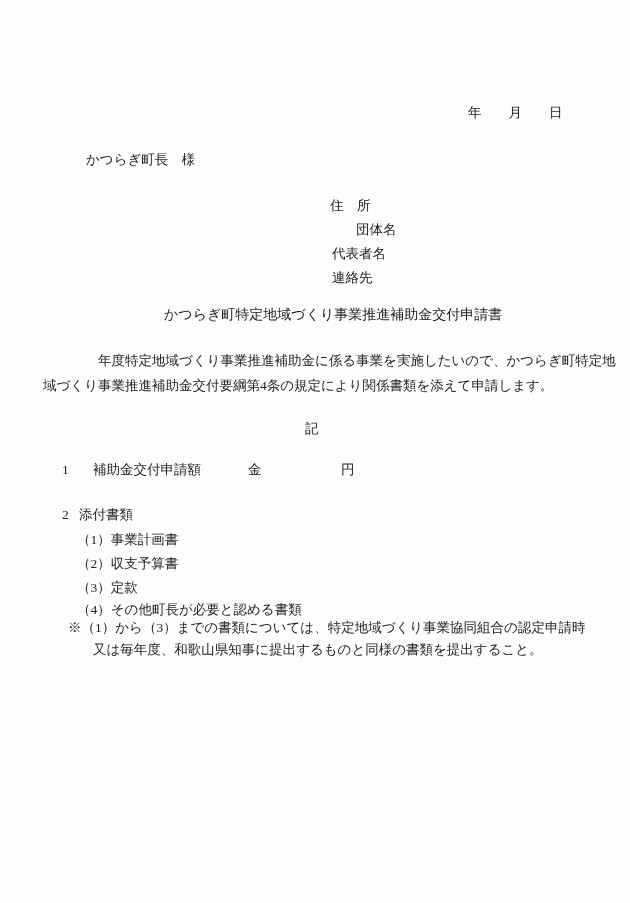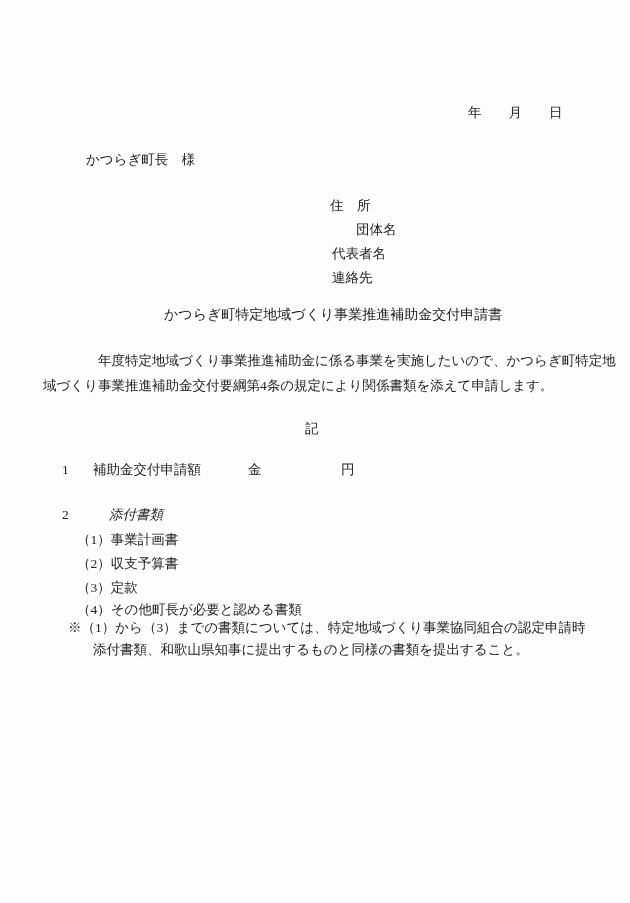--- a/index.html
+++ b/index.html
@@ -37,21 +37,21 @@
   .l-record        { left: 305px; top: 419px; }
   .l-item1         { left: 0;     top: 460px; width: 630px; }
   .l-item1 .part   { position: absolute; top: 0; line-height: 20px; white-space: pre; }
   .p-item1-number  { left: 62px; }
   .p-item1-label   { left: 93px; }
   .p-item1-kin     { left: 248px; }
   .p-item1-yen     { left: 341px; }
   .l-item2         { left: 0;     top: 505px; width: 630px; }
   .l-item2 .part   { position: absolute; top: 0; line-height: 20px; white-space: pre; }
   .p-item2-number  { left: 62px; }
-  .p-item2-label   { left: 109px; font-style: italic; }
+  .p-item2-label   { left: 79px; }
   .l-att1          { left: 77px;  top: 530px; }
   .l-att2          { left: 77px;  top: 554px; }
   .l-att3          { left: 77px;  top: 578px; }
   .l-att4          { left: 77px;  top: 600px; }
   .l-note1         { left: 68px;  top: 618px; }
   .l-note2         { left: 93px;  top: 640px; }
 </style>
 </head>
 <body>
 
@@ -93,15 +93,15 @@
   <div class="line l-att1">（1）事業計画書</div>
 
   <div class="line l-att2">（2）収支予算書</div>
 
   <div class="line l-att3">（3）定款</div>
 
   <div class="line l-att4">（4）その他町長が必要と認める書類</div>
 
   <div class="line l-note1">※（1）から（3）までの書類については、特定地域づくり事業協同組合の認定申請時</div>
 
-  <div class="line l-note2">添付書類、和歌山県知事に提出するものと同様の書類を提出すること。</div>
+  <div class="line l-note2">又は毎年度、和歌山県知事に提出するものと同様の書類を提出すること。</div>
 
 </div>
 
 </body></html>

